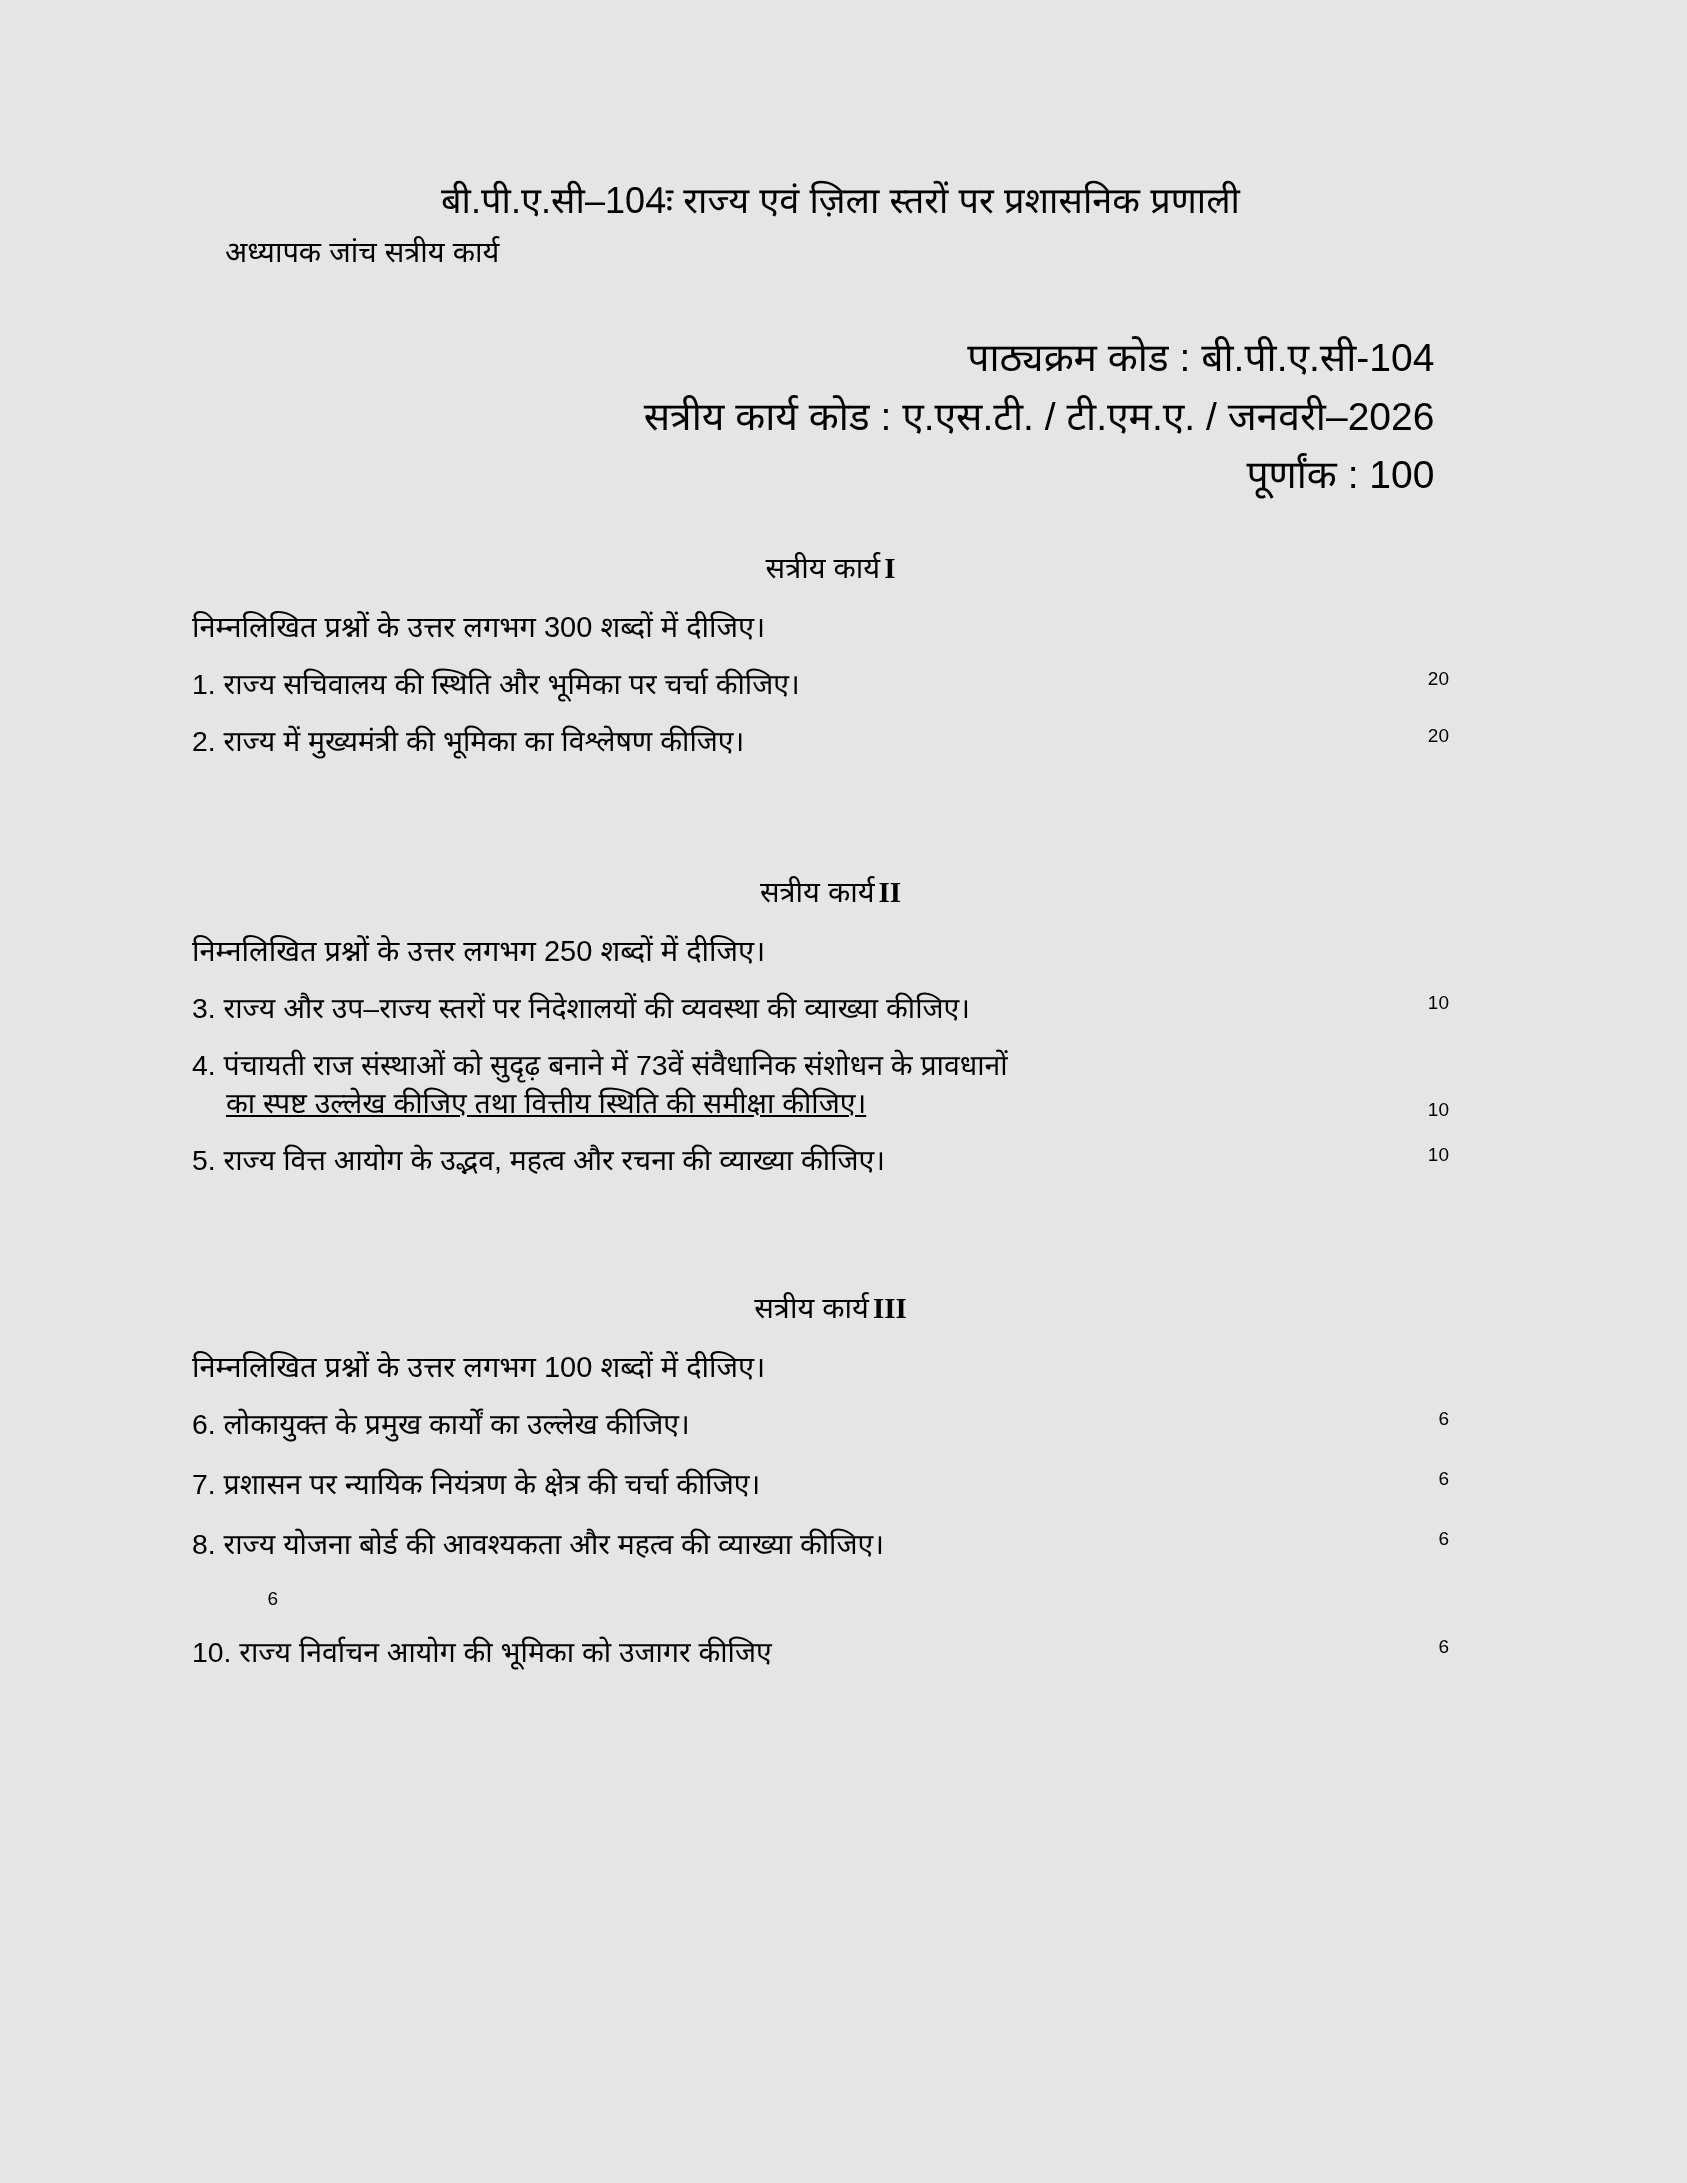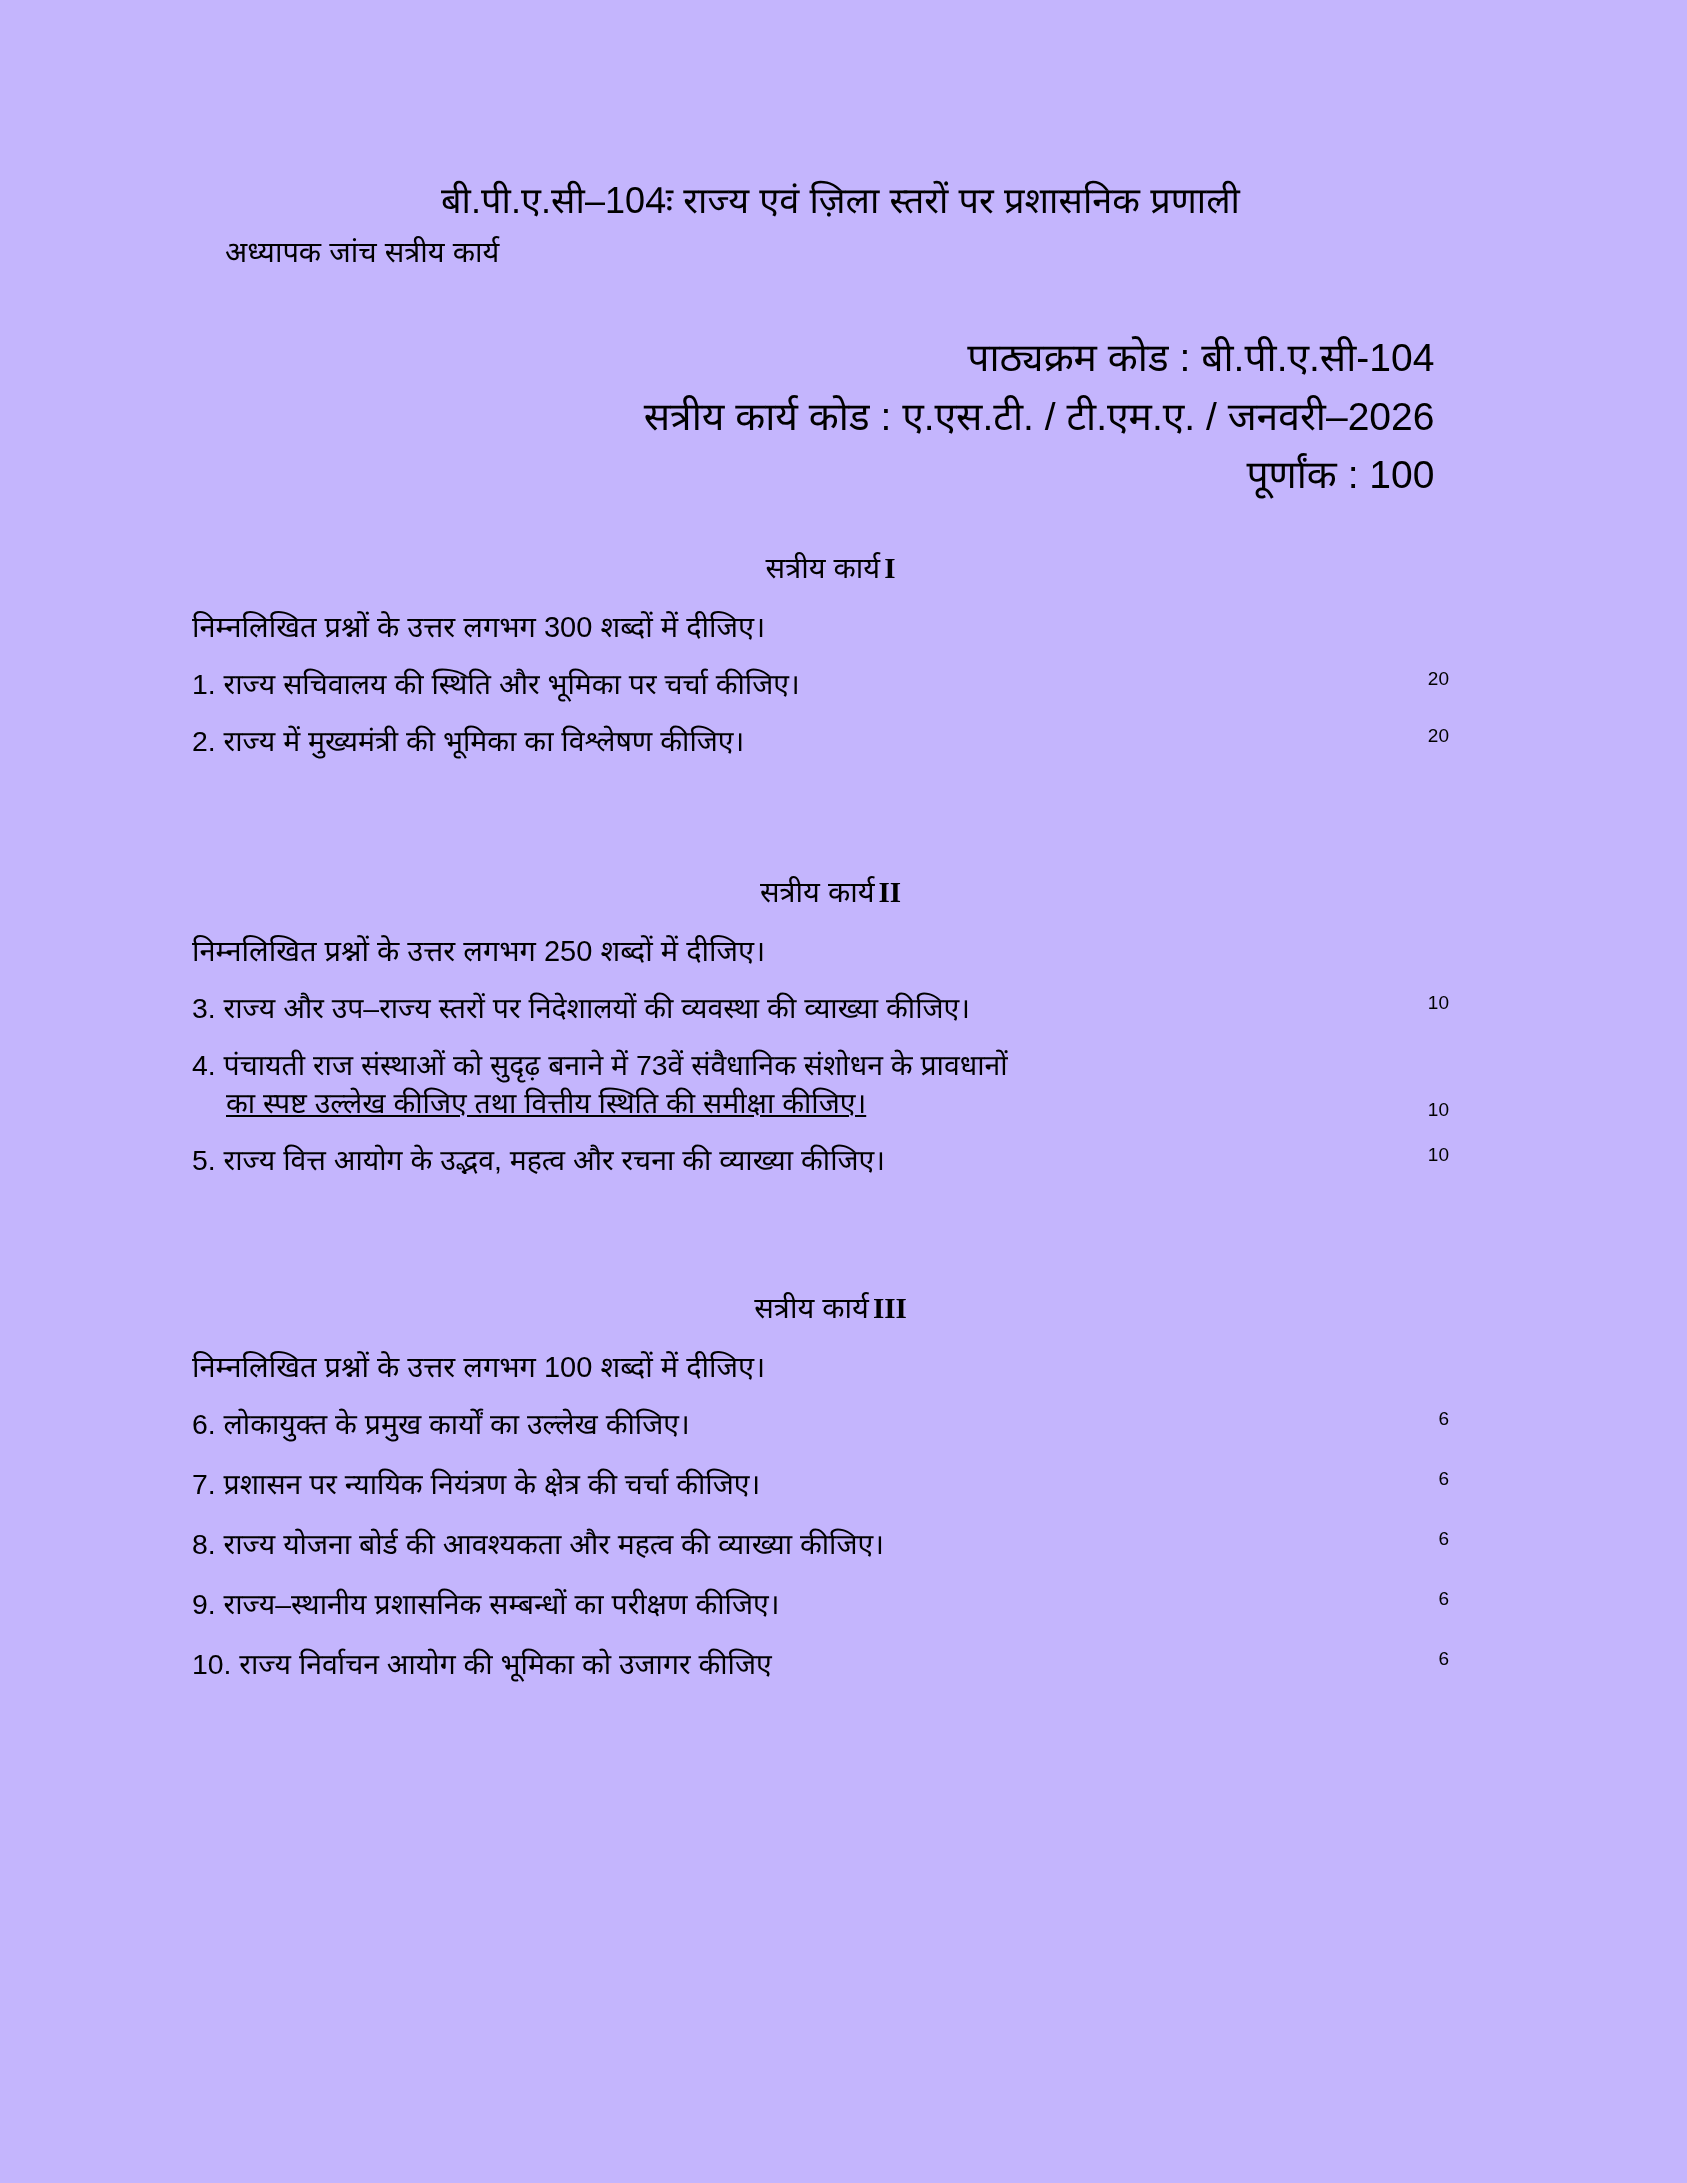--- a/index.html
+++ b/index.html
@@ -9,21 +9,21 @@
     background: #ffffff;
   }
   body {
     font-family: "Liberation Sans", "DejaVu Sans", sans-serif;
     color: #000000;
   }
   .page {
     position: relative;
     width: 1687px;
     height: 2183px;
-    background: #c4b5fd;
+    background: #e5e5e5;
     box-sizing: border-box;
     padding: 179px 238px 0 192px;
     overflow: hidden;
   }
 
   
   .doc-title {
     text-align: center;
     font-size: 36px;
     line-height: 1.22;
@@ -202,24 +202,20 @@
 
     <div class="q-row">
       <div class="q-text">
         <span>8.</span>
         <span>राज्य योजना बोर्ड की आवश्यकता और महत्व की व्याख्या कीजिए।</span>
       </div>
       <div class="q-marks">6</div>
     </div>
 
     <div class="q-row">
-      <div class="q-text">
-        <span>9.</span>
-        <span>राज्य–स्थानीय प्रशासनिक सम्बन्धों का परीक्षण कीजिए।</span>
-      </div>
       <div class="q-marks">6</div>
     </div>
 
     <div class="q-row">
       <div class="q-text">
         <span>10.</span>
         <span>राज्य निर्वाचन आयोग की भूमिका को उजागर कीजिए</span>
       </div>
       <div class="q-marks">6</div>
     </div>

